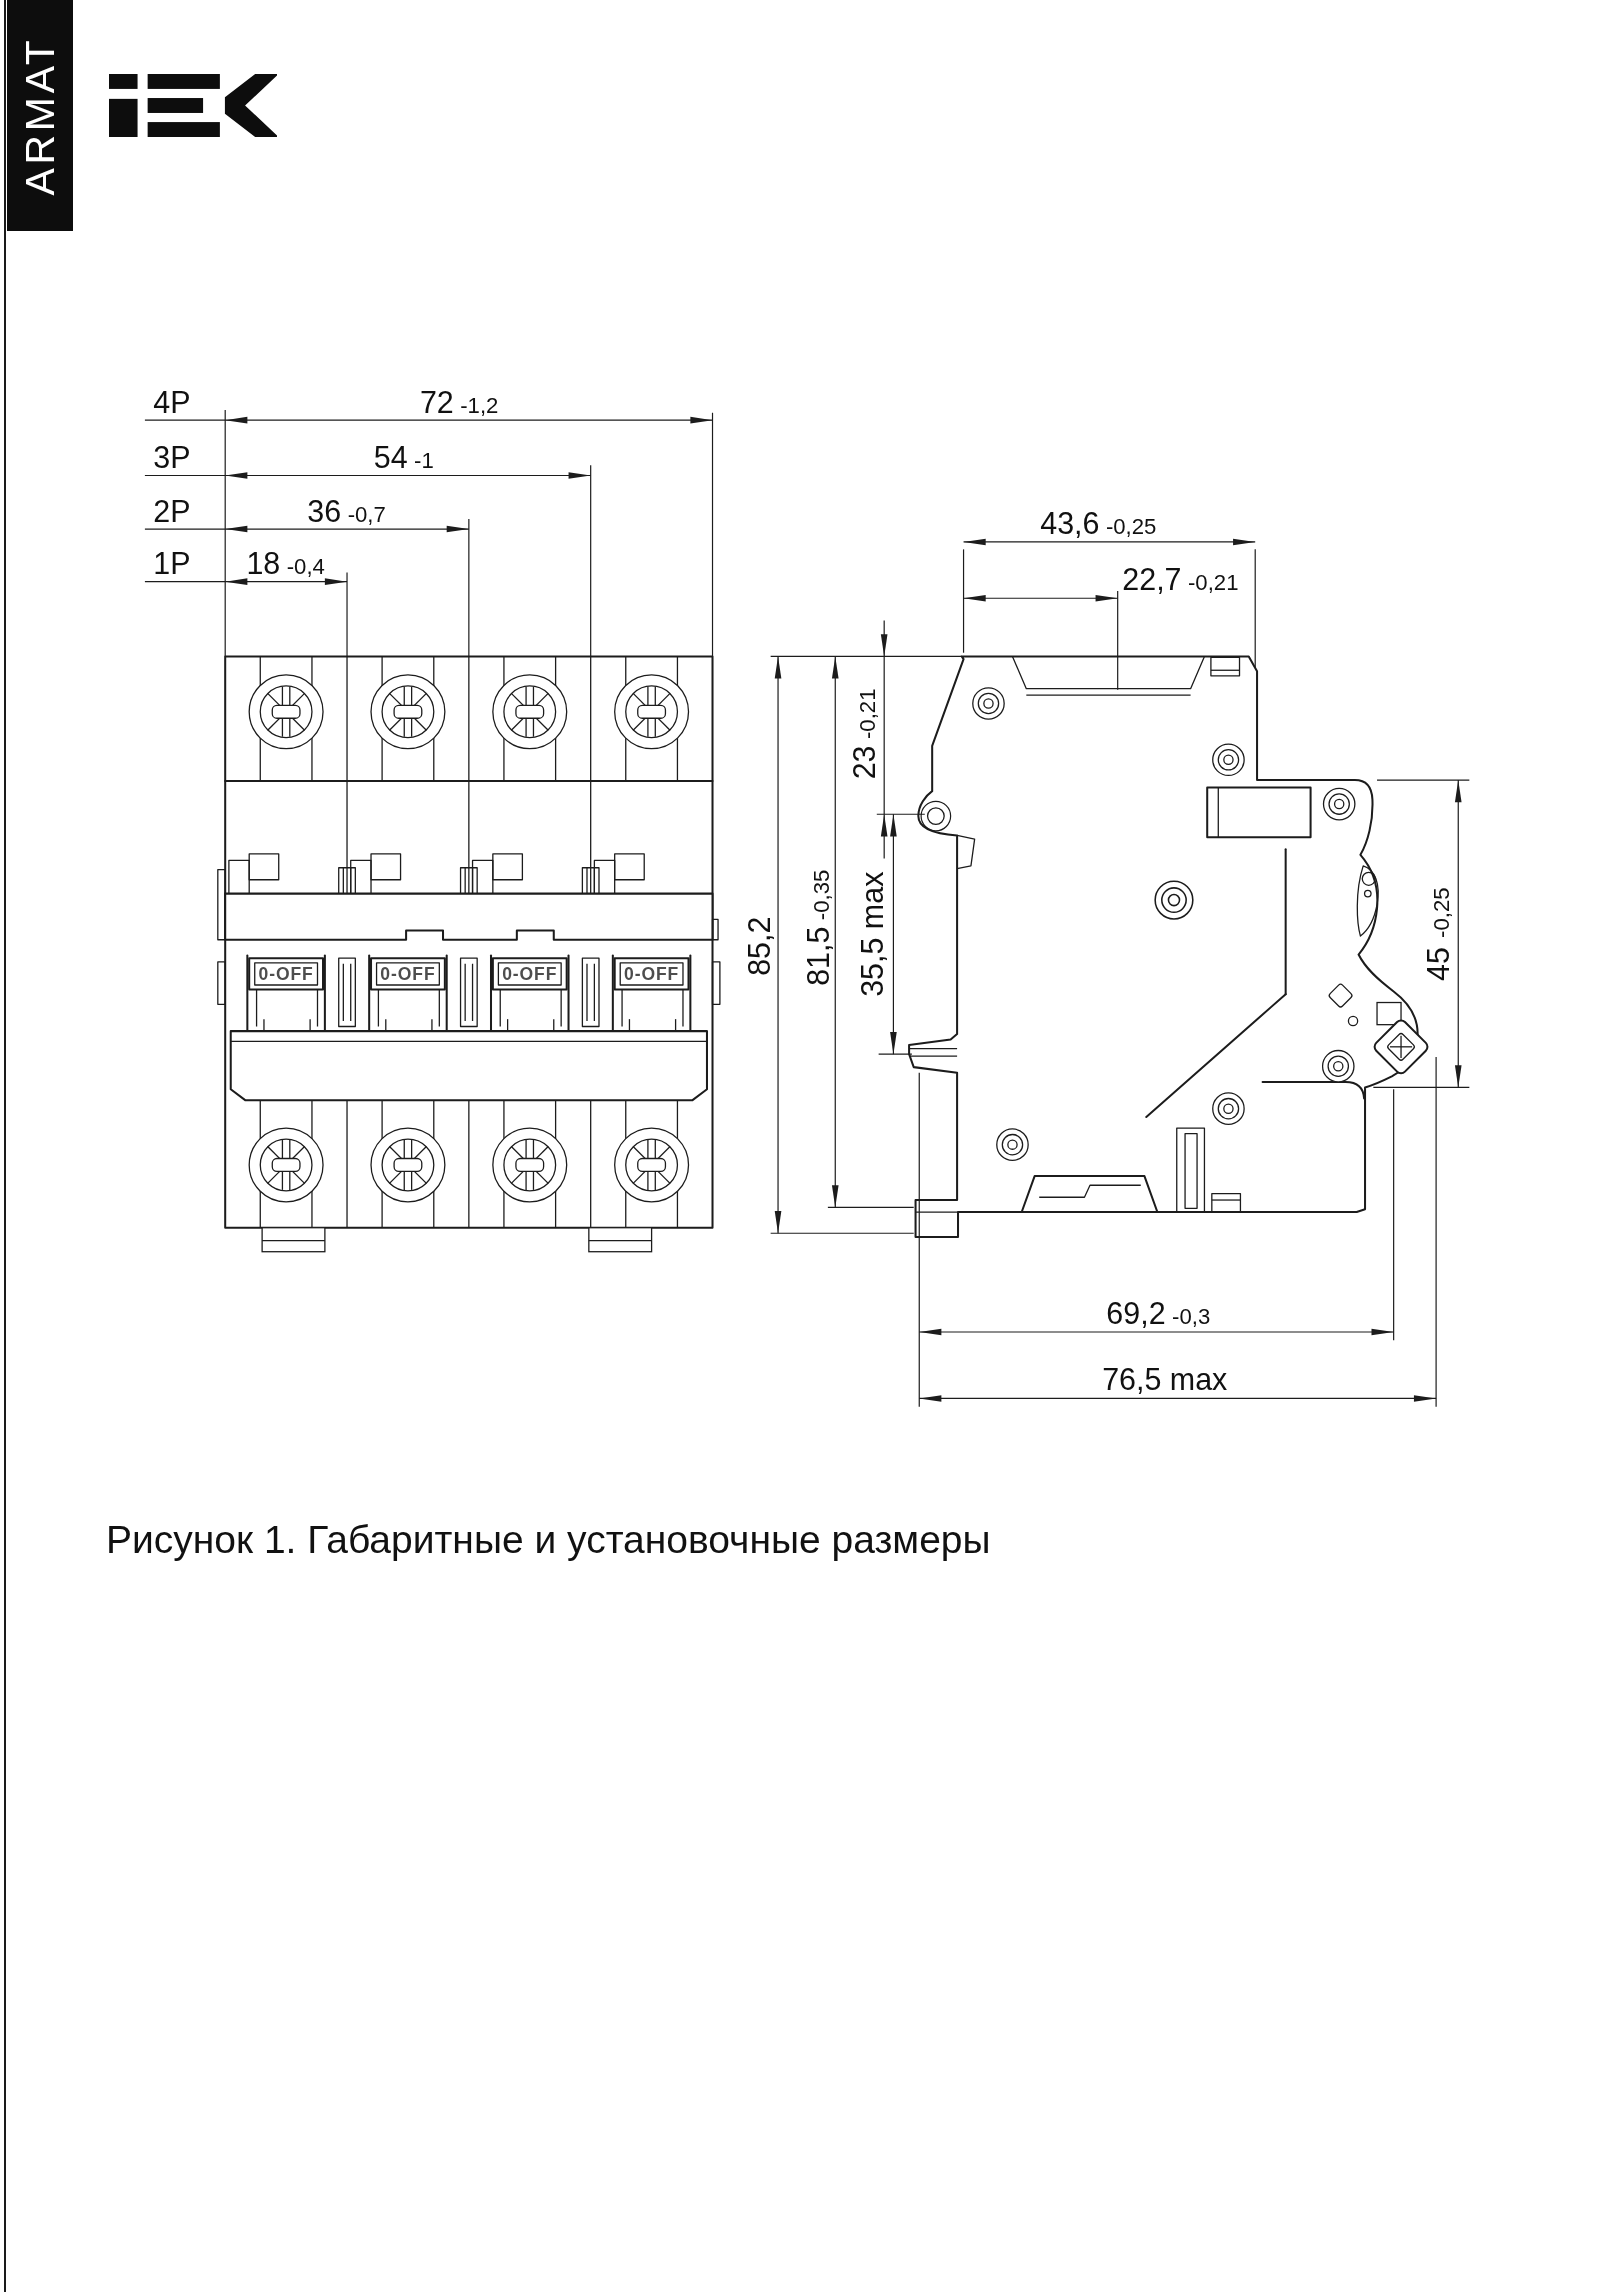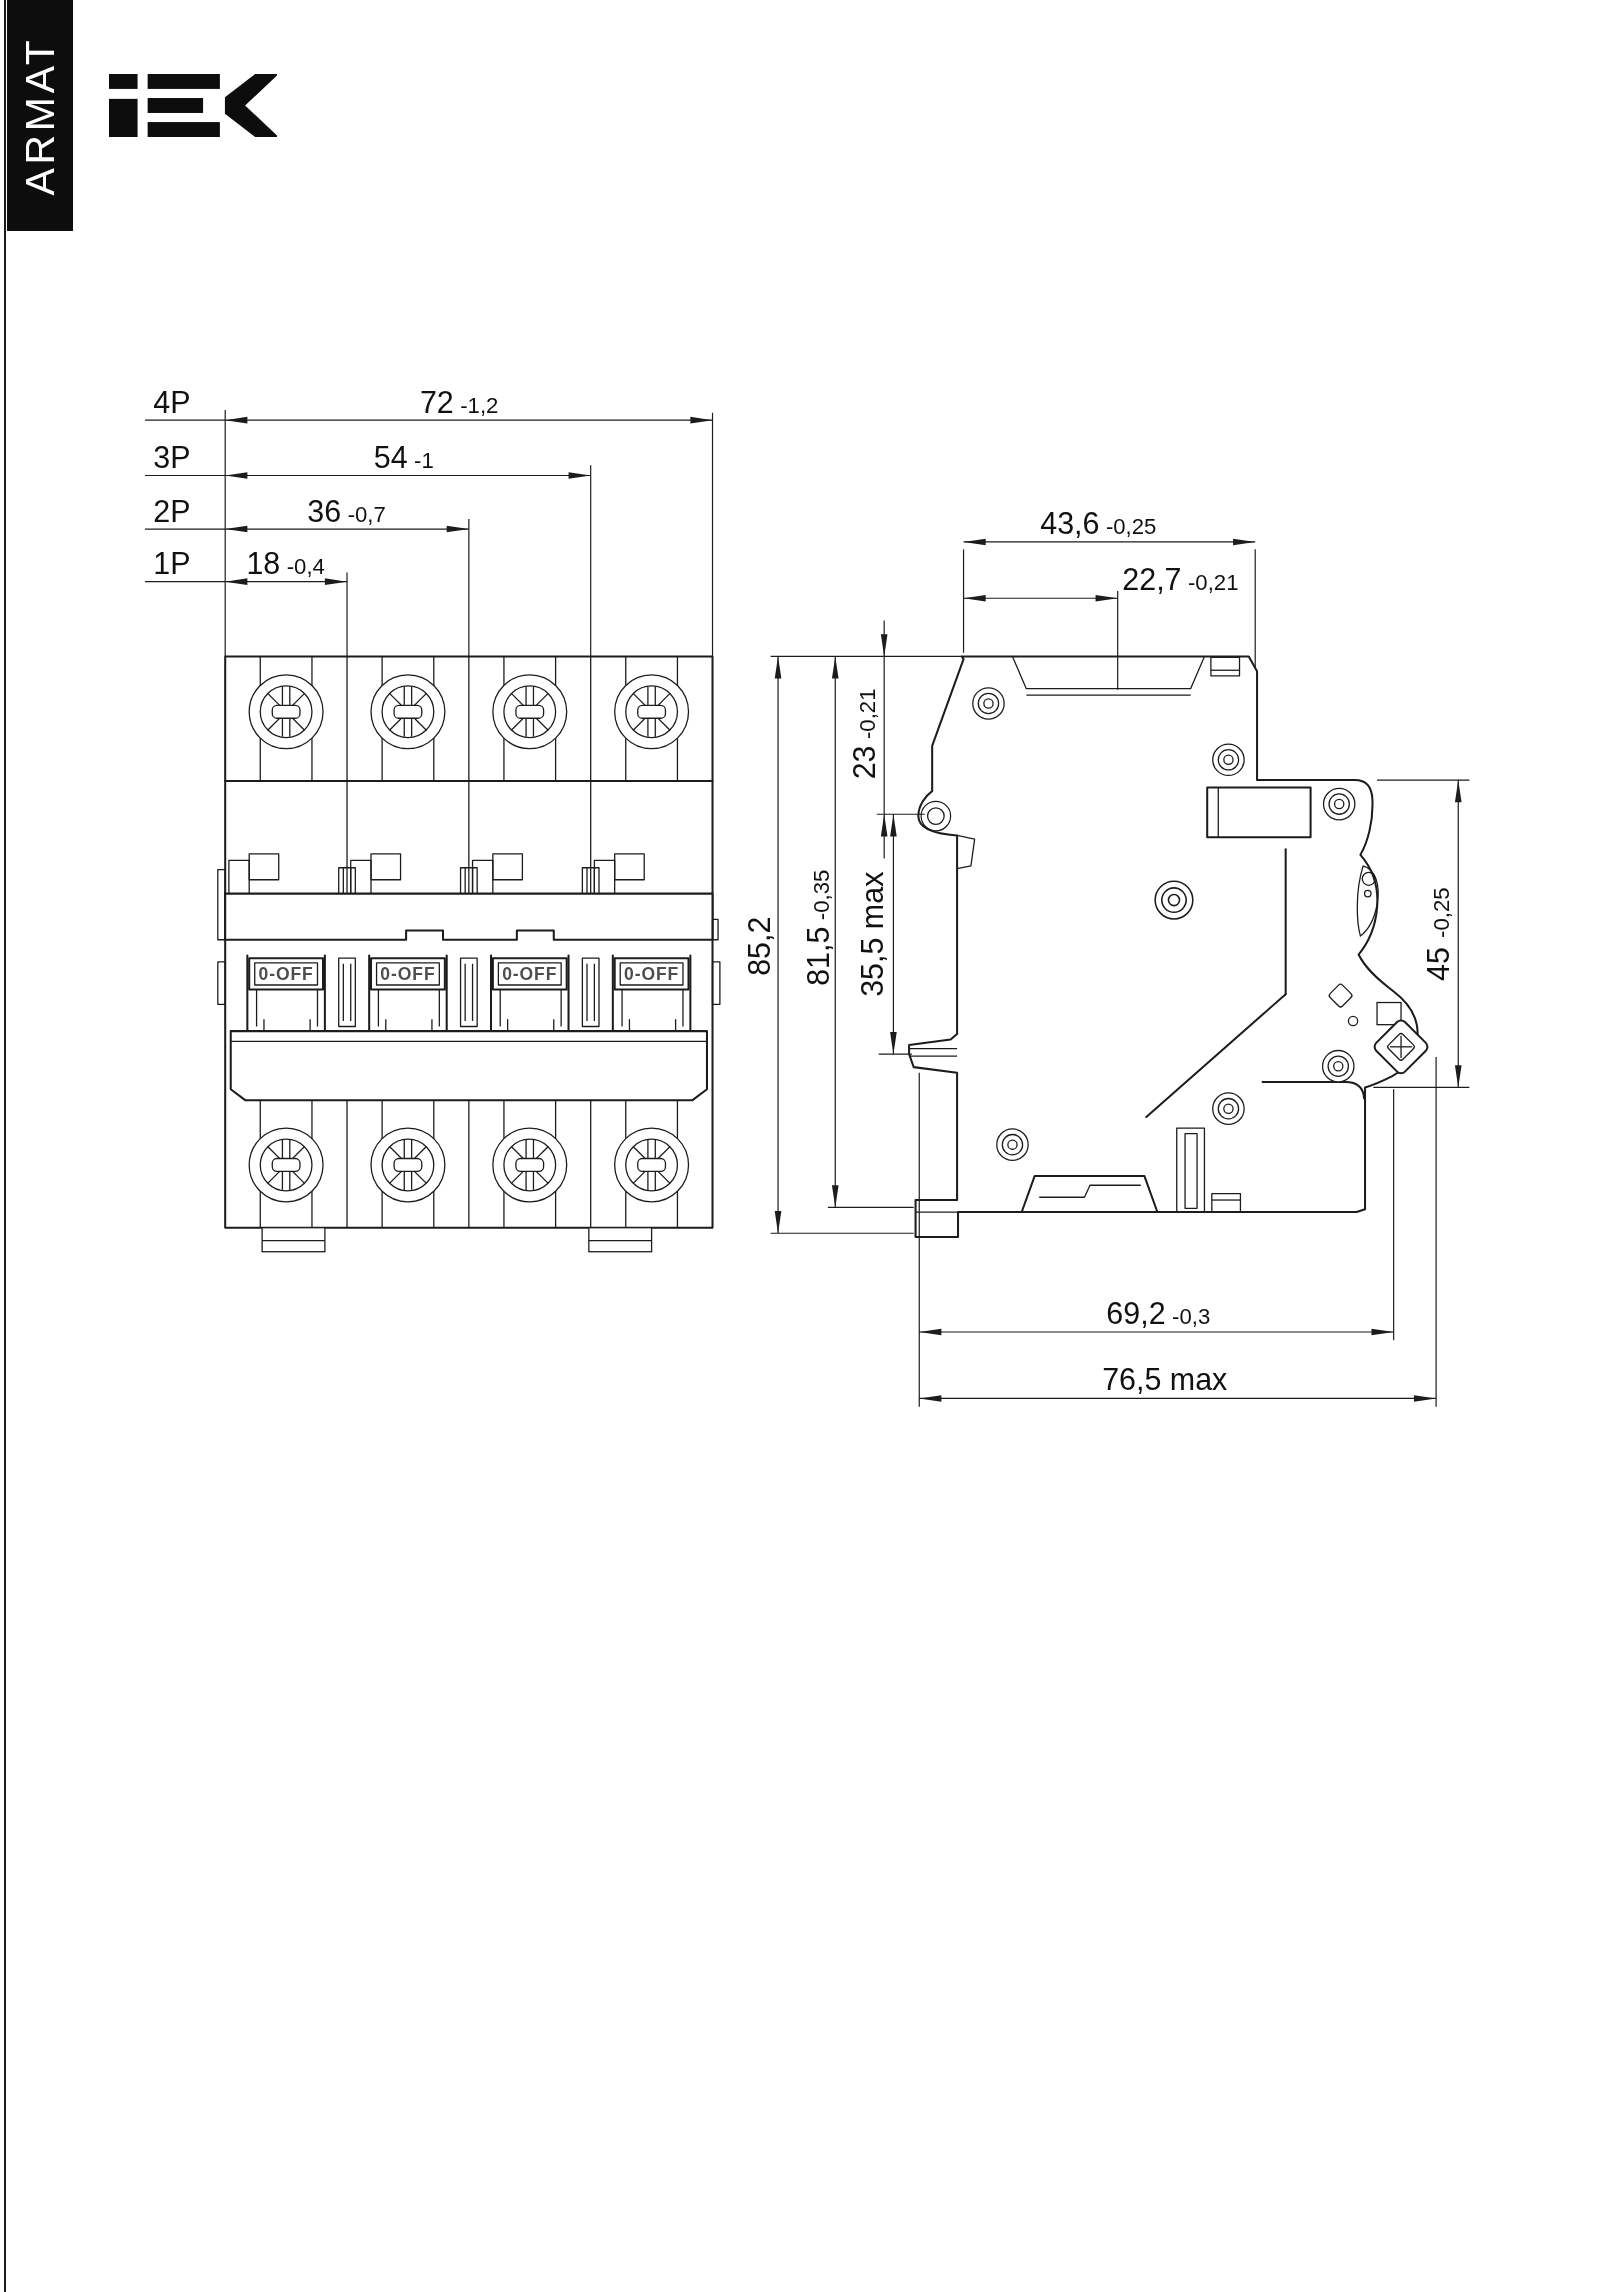--- a/index.html
+++ b/index.html
@@ -347,15 +347,16 @@
 
         <g>
           <line x1="1556" y1="1145" x2="1556" y2="1524" class="dl"></line>
           <line x1="996" y1="1515" x2="1556" y2="1515" class="dl" marker-start="url(#arr)" marker-end="url(#arr)"></line>
           <text class="dim" x="1262" y="1506" text-anchor="middle">76,5 max</text>
         </g>
       </g>
     </g>
   </svg>
 
+  <div class="caption">Рисунок 1. Габаритные и установочные размеры</div>
 
 </div>
 
 
 </body></html>

